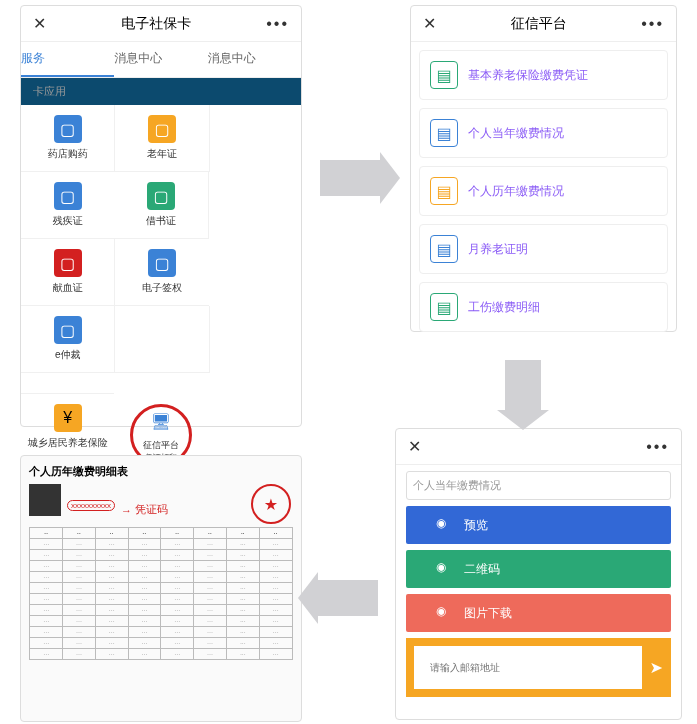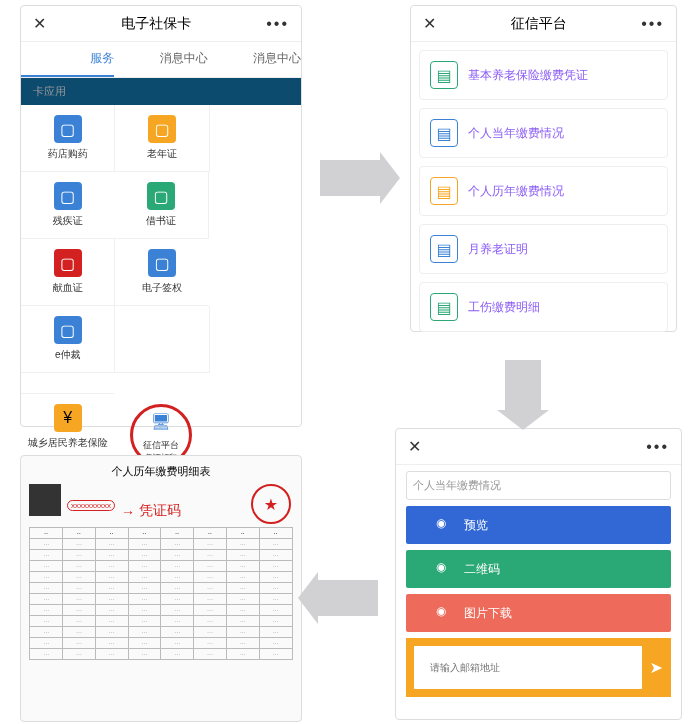--- a/index.html
+++ b/index.html
@@ -6,21 +6,21 @@
 .panel{position:absolute;border:1px solid #ddd;background:#fff;border-radius:4px}
 .p1{left:20px;top:5px;width:280px;height:420px}
 .p2{left:410px;top:5px;width:265px;height:325px}
 .p3{left:395px;top:428px;width:285px;height:290px}
 .p4{left:20px;top:455px;width:280px;height:265px;background:#fafafa}
 .hdr{display:flex;align-items:center;justify-content:space-between;padding:8px 12px;border-bottom:1px solid #eee}
 .hdr span.title{flex:1;text-align:center;font-size:14px;font-weight:500}
 .close{font-size:16px;color:#333;cursor:pointer}
 .dots{letter-spacing:2px;color:#333;cursor:pointer}
 .tabs{display:flex;border-bottom:1px solid #eee}
-.tab{flex:1;text-align:right;padding:8px 0;font-size:12px;color:#666}
+.tab{flex:1;text-align:left;padding:8px 0;font-size:12px;color:#666}
 .tab.active{color:#3b82d6;border-bottom:2px solid #3b82d6}
 .sect{padding:6px 12px;font-size:11px;color:#999;background:#0c4a6e}
 .grid{display:flex;flex-wrap:wrap}
 .cell{width:33.33%;text-align:center;padding:10px 0;border-right:1px solid #f0f0f0;border-bottom:1px solid #f0f0f0}
 .cell:nth-child(3n){border-right:none}
 .icon{width:28px;height:28px;margin:0 auto 4px;display:flex;align-items:center;justify-content:center;border-radius:4px}
 .lbl{font-size:10px;color:#333}
 .hot{display:flex;padding:10px 0}
 .hcell{width:33.33%;text-align:center}
 .circled{border:3px solid #d32020;border-radius:50%;width:56px;height:56px;margin:0 auto;display:flex;flex-direction:column;align-items:center;justify-content:center}
@@ -31,25 +31,25 @@
 .btn{margin:6px 10px;padding:10px;color:#fff;font-size:12px;display:flex;align-items:center;border-radius:2px}
 .btn .bicon{width:18px;height:18px;margin-right:10px;margin-left:20px}
 .inp{margin:6px 10px;border:1px solid #ddd;border-radius:3px;padding:6px;font-size:11px;color:#999}
 .mail{margin:6px 10px;background:#f6a623;padding:8px;display:flex;align-items:center}
 .mail input{flex:1;background:#fff;border:none;padding:16px;font-size:10px}
 .arrow{position:absolute;width:60px;height:36px;background:#d1d1d4;display:flex;align-items:center}
 .arrow::after{content:"";position:absolute;width:0;height:0;border-top:26px solid transparent;border-bottom:26px solid transparent}
 .ar{left:320px;top:160px}.ar::after{right:-20px;border-left:20px solid #d1d1d4}
 .ad{left:505px;top:360px;width:36px;height:50px}.ad::after{bottom:-20px;left:-8px;border-left:26px solid transparent;border-right:26px solid transparent;border-top:20px solid #d1d1d4;border-bottom:none}
 .al{left:318px;top:580px}.al::after{left:-20px;border-right:20px solid #d1d1d4}
-.doc-hdr{text-align:center;font-size:11px;font-weight:normal;padding:8px}
+.doc-hdr{text-align:left;font-size:11px;font-weight:bold;padding:8px}
 .qr{width:32px;height:32px;background:#333;position:absolute;left:8px;top:28px}
 .stamp{width:36px;height:36px;border:2px solid #d32020;border-radius:50%;position:absolute;right:10px;top:28px;display:flex;align-items:center;justify-content:center;color:#d32020;font-size:16px}
 .redline{position:absolute;left:46px;top:44px;font-size:8px;color:#d32020;border:1px solid #d32020;border-radius:8px;padding:0 3px}
-.redarr{position:absolute;left:100px;top:46px;color:#d32020;font-size:14px}
+.redarr{position:absolute;left:100px;top:46px;color:#d32020;font-size:11px}
 table{width:94%;margin:40px auto 0;border-collapse:collapse;font-size:6px;color:#666}
 td,th{border:1px solid #bbb;padding:2px;text-align:center}
 </style>
 </head>
 <body>
 
 <div class="panel p1">
   <div class="hdr">
     <span class="close">✕</span>
     <span class="title">电子社保卡</span>

